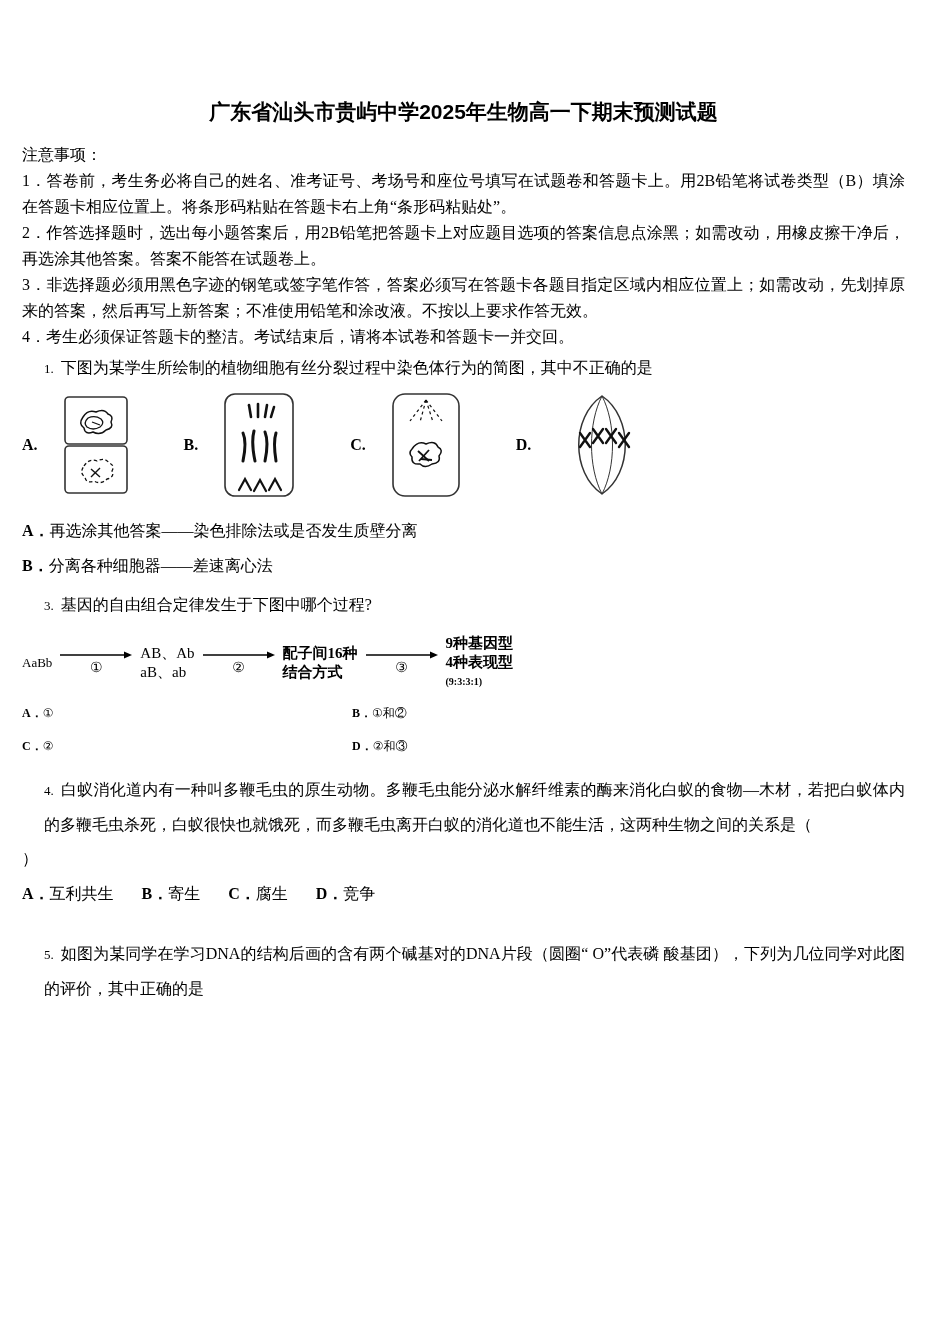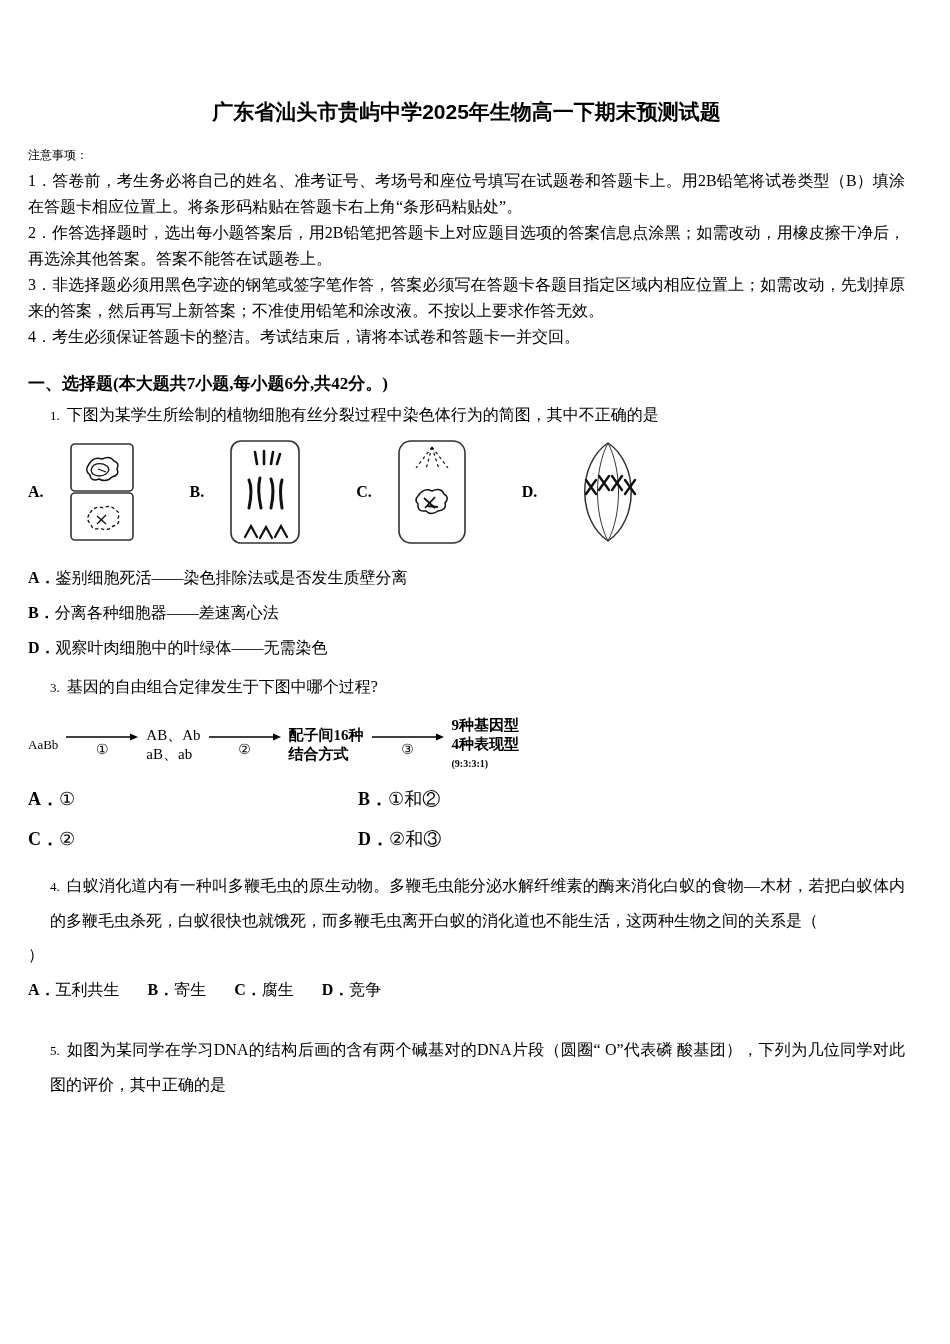--- a/index.html
+++ b/index.html
@@ -2,34 +2,34 @@
 <html><head>
 <meta charset="utf-8">
 <style>
   * { margin:0; padding:0; box-sizing:border-box; }
   html,body { background:#ffffff; }
   body {
     width:950px; height:1344px; overflow:hidden;
     font-family:"Liberation Serif","DejaVu Serif",serif;
     color:#000;
   }
-  .page { padding:98px 45px 0 28px; }
+  .page { padding:98px 45px 0 22px; }
 
   .title {
     text-align:center;
     font-family:"Liberation Sans","DejaVu Sans",sans-serif;
     font-size:21px; font-weight:bold;
     margin-bottom:16px;
   }
 
   .para {
     font-size:16px; line-height:26px;
     text-align:justify;
   }
-  .notice-head { font-size:12px; line-height:26px; }
+  .notice-head { font-size:16px; line-height:26px; }
 
   .section-head {
     font-size:17px; font-weight:bold;
     margin-top:22px; margin-bottom:6px;
   }
 
   .stem { font-size:16px; line-height:28px; text-align:justify; margin-top:4px;margin-left:22px; }
   .stem.wide { line-height:34px; }
   .qnum { font-size:13px; margin-right:7px; }
 
@@ -54,21 +54,21 @@
   }
   .flow-start { font-size:13px; }
   .flow-arrow { display:flex; flex-direction:column; align-items:center; }
   .flow-step { font-size:14px; line-height:16px; }
   .flow-stack { display:flex; flex-direction:column; line-height:19px; }
   .flow-stack.bold { font-weight:bold; }
   .flow-small { font-size:10px; }
 
   .q3-grid {
     display:grid; grid-template-columns:330px 1fr;
-    row-gap:16px; margin:14px 0 18px 0; font-size:18px;
+    row-gap:16px; margin:14px 0 18px 0; font-size:12px;
   }
 
   
   .opt-inline-row { display:flex; gap:28px; font-size:16px; margin:8px 0 32px 0; }
 
   .close-paren { font-size:16px; line-height:34px; }
 </style>
 </head>
 <body>
 
@@ -77,21 +77,20 @@
   <h1 class="title">广东省汕头市贵屿中学2025年生物高一下期末预测试题</h1>
 
   <div>
     <p class="notice-head">注意事项：</p>
     <p class="para">1．答卷前，考生务必将自己的姓名、准考证号、考场号和座位号填写在试题卷和答题卡上。用2B铅笔将试卷类型（B）填涂在答题卡相应位置上。将条形码粘贴在答题卡右上角“条形码粘贴处”。</p>
     <p class="para">2．作答选择题时，选出每小题答案后，用2B铅笔把答题卡上对应题目选项的答案信息点涂黑；如需改动，用橡皮擦干净后，再选涂其他答案。答案不能答在试题卷上。</p>
     <p class="para">3．非选择题必须用黑色字迹的钢笔或签字笔作答，答案必须写在答题卡各题目指定区域内相应位置上；如需改动，先划掉原来的答案，然后再写上新答案；不准使用铅笔和涂改液。不按以上要求作答无效。</p>
     <p class="para">4．考生必须保证答题卡的整洁。考试结束后，请将本试卷和答题卡一并交回。</p>
   </div>
 
-  <p class="section-head">一、选择题(本大题共7小题,每小题6分,共42分。)</p>
 
   <div>
     <p class="stem">
       <span class="qnum">1.</span><span>下图为某学生所绘制的植物细胞有丝分裂过程中染色体行为的简图，其中不正确的是</span>
     </p>
     <div class="fig-row">
       <div class="fig-group">
         <span class="opt-letter">A.</span>
         <svg width="64" height="98" viewBox="0 0 64 98">
           <rect x="1" y="1" width="62" height="47" rx="4" fill="none" stroke="#333" stroke-width="1.6"></rect>
@@ -154,23 +153,22 @@
             <path d="M36 36 l10 14 M46 36 l-10 14"></path>
             <path d="M49 36 l10 14 M59 36 l-10 14"></path>
             <path d="M62 40 l10 14 M72 40 l-10 14"></path>
           </g>
         </svg>
       </div>
     </div>
   </div>
 
   <div>
-    <p class="opt-line"><span class="opt-label">A．</span><span>鉴别细胞死活——染色排除法或是否发生质壁分离</span></p>
+    <p class="opt-line"><span class="opt-label">A．</span><span>再选涂其他答案——染色排除法或是否发生质壁分离</span></p>
     <p class="opt-line"><span class="opt-label">B．</span><span>分离各种细胞器——差速离心法</span></p>
-    <p class="opt-line"><span class="opt-label">D．</span><span>观察叶肉细胞中的叶绿体——无需染色</span></p>
   </div>
 
   <div>
     <p class="stem">
       <span class="qnum">3.</span><span>基因的自由组合定律发生于下图中哪个过程?</span>
     </p>
     <div class="flow">
       <span class="flow-start">AaBb</span>
       <span class="flow-arrow">
         <svg width="72" height="10" viewBox="0 0 72 10">

